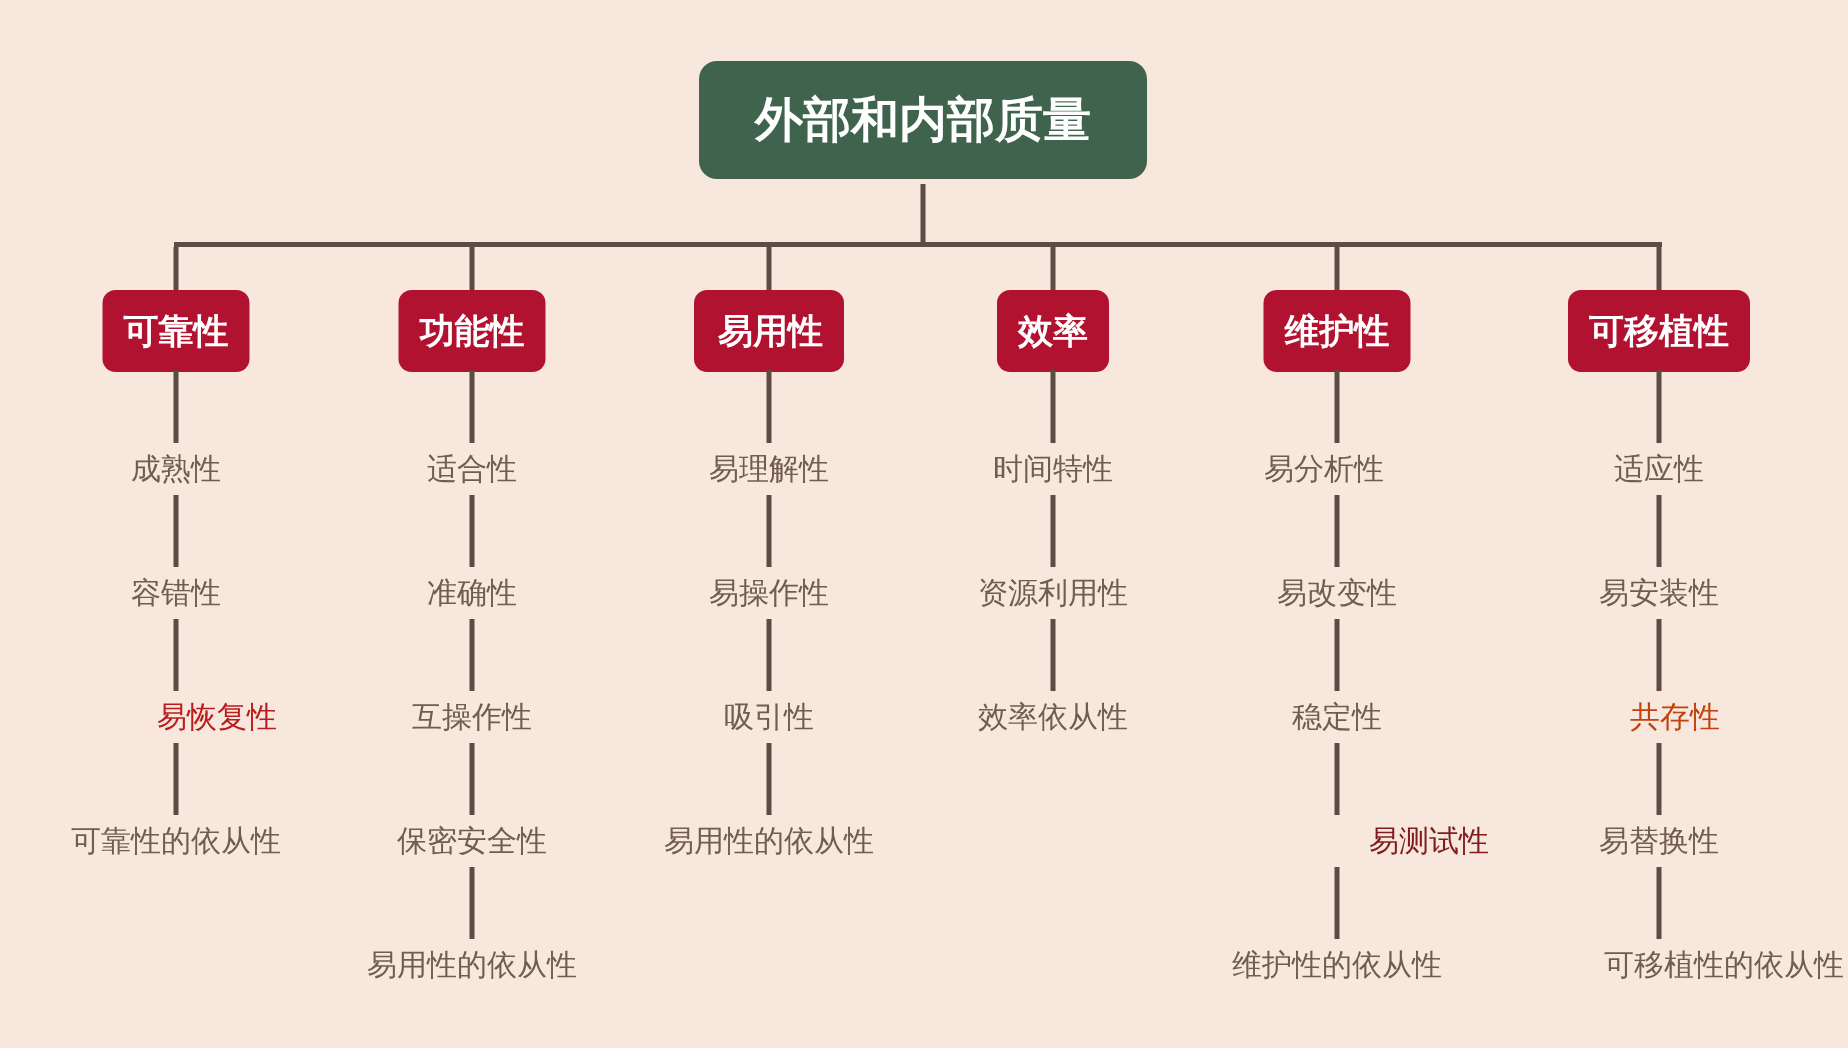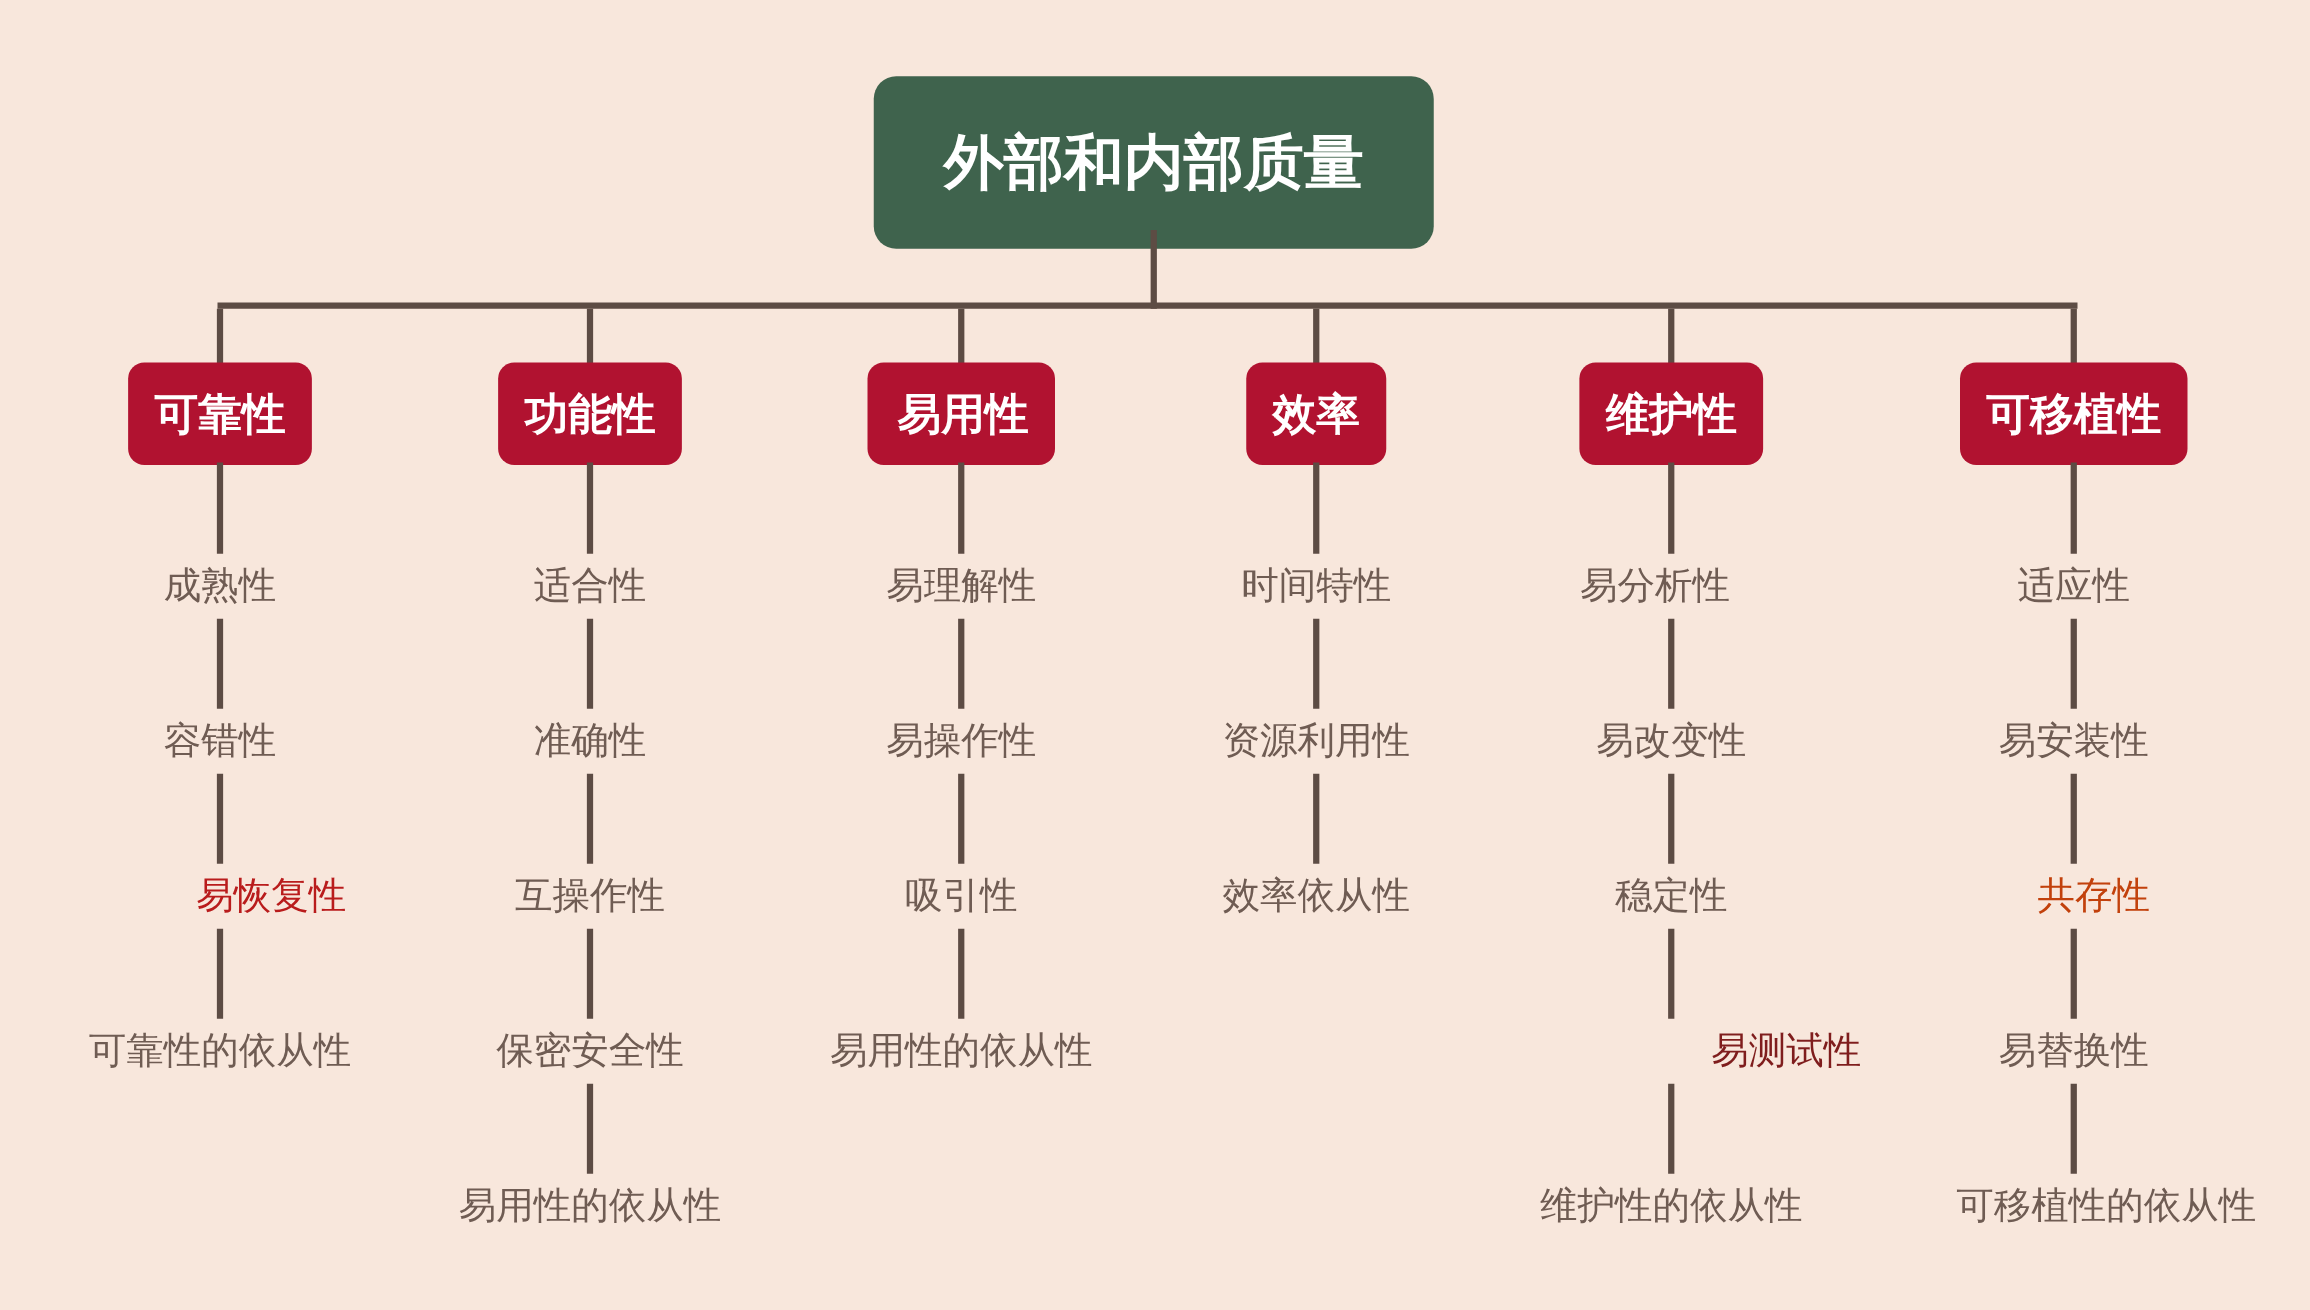--- a/index.html
+++ b/index.html
@@ -20,21 +20,21 @@
     transform: translateX(-50%);
     display: flex;
     align-items: center;
     justify-content: center;
     color: #ffffff;
     font-weight: bold;
     box-sizing: border-box;
     white-space: nowrap;
   }
   .root-node {
-    height: 138px;
+    height: 118px;
     padding: 0 56px;
     font-size: 48px;
     border-radius: 18px;
   }
   .branch-node {
     height: 82px;
     padding: 0 21px;
     font-size: 35px;
     border-radius: 13px;
   }
@@ -118,14 +118,14 @@
     <div class="node branch-node" style="left: 1659px; top: 290px; background: rgb(177, 18, 48); color: rgb(255, 255, 255);">可移植性</div>
     <div class="vline" style="left: 1659px; top: 370px; height: 73px; background: rgb(93, 76, 68);"></div>
     <div class="leaf-node" style="left: 1659px; top: 469px; color: rgb(111, 92, 83);">适应性</div>
     <div class="vline" style="left: 1659px; top: 495px; height: 72px; background: rgb(93, 76, 68);"></div>
     <div class="leaf-node" style="left: 1659px; top: 593px; color: rgb(111, 92, 83);">易安装性</div>
     <div class="vline" style="left: 1659px; top: 619px; height: 72px; background: rgb(93, 76, 68);"></div>
     <div class="leaf-node" style="left: 1659px; top: 717px; color: #c2410c; margin-left: 16px;">共存性</div>
     <div class="vline" style="left: 1659px; top: 743px; height: 72px; background: rgb(93, 76, 68);"></div>
     <div class="leaf-node" style="left: 1659px; top: 841px; color: rgb(111, 92, 83);">易替换性</div>
     <div class="vline" style="left: 1659px; top: 867px; height: 72px; background: rgb(93, 76, 68);"></div>
-    <div class="leaf-node" style="left: 1685px; top: 965px; color: rgb(111, 92, 83);">可移植性的依从性</div>
+    <div class="leaf-node" style="left: 1724px; top: 965px; color: rgb(111, 92, 83);">可移植性的依从性</div>
   </div>
 
 </body></html>

